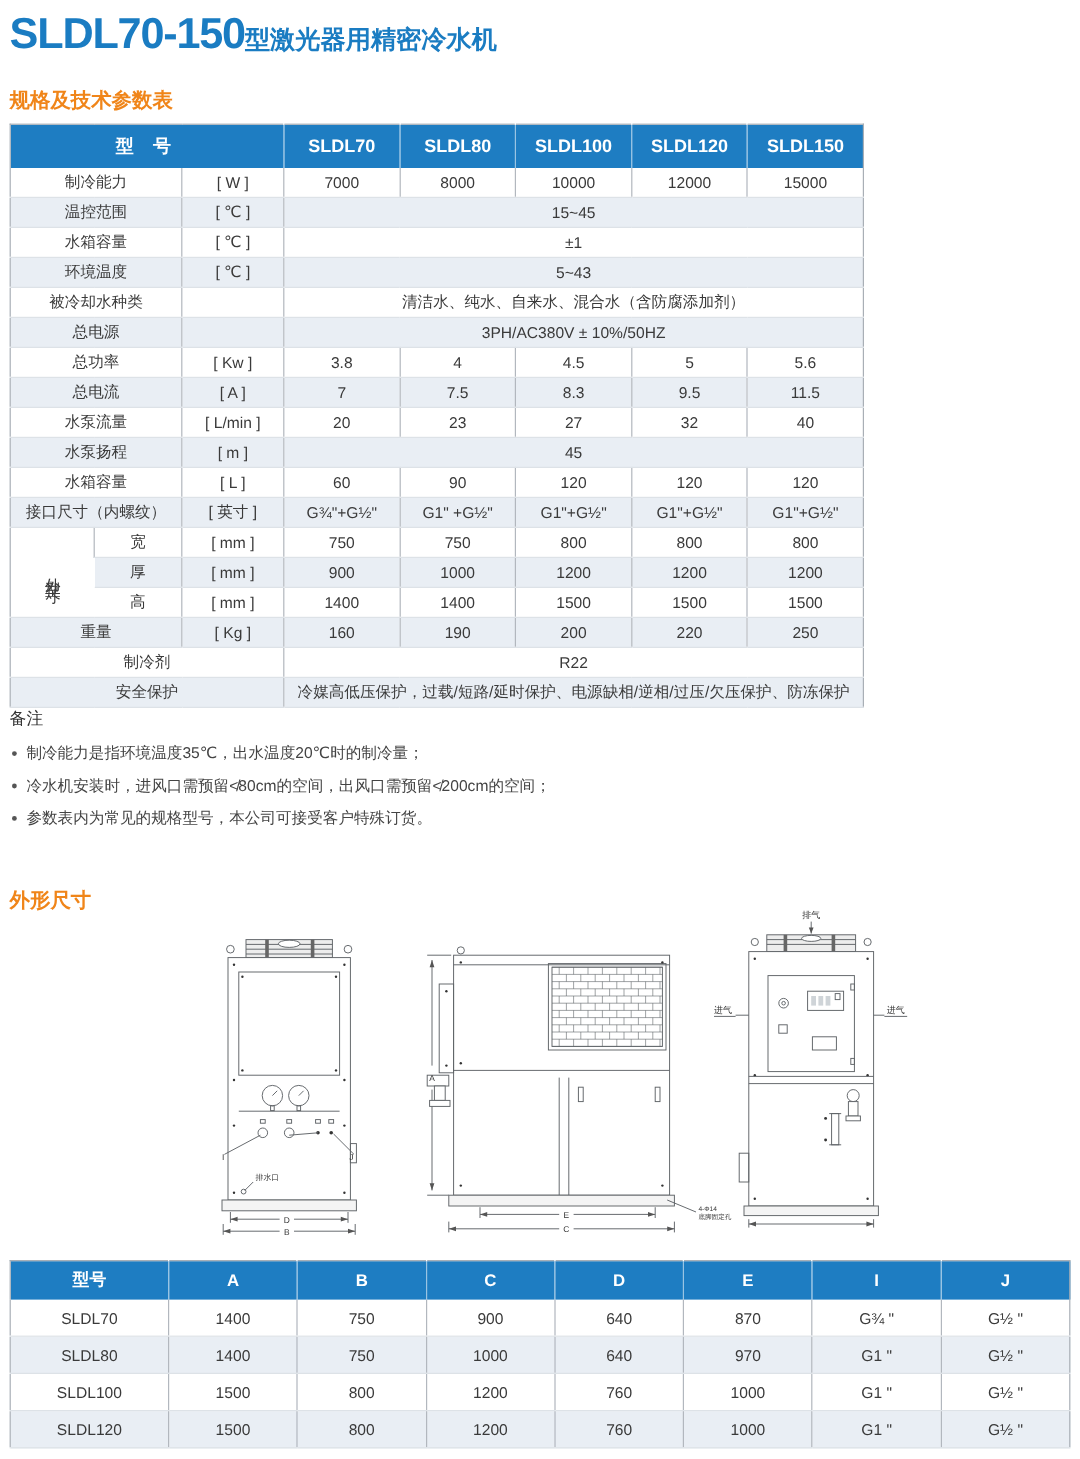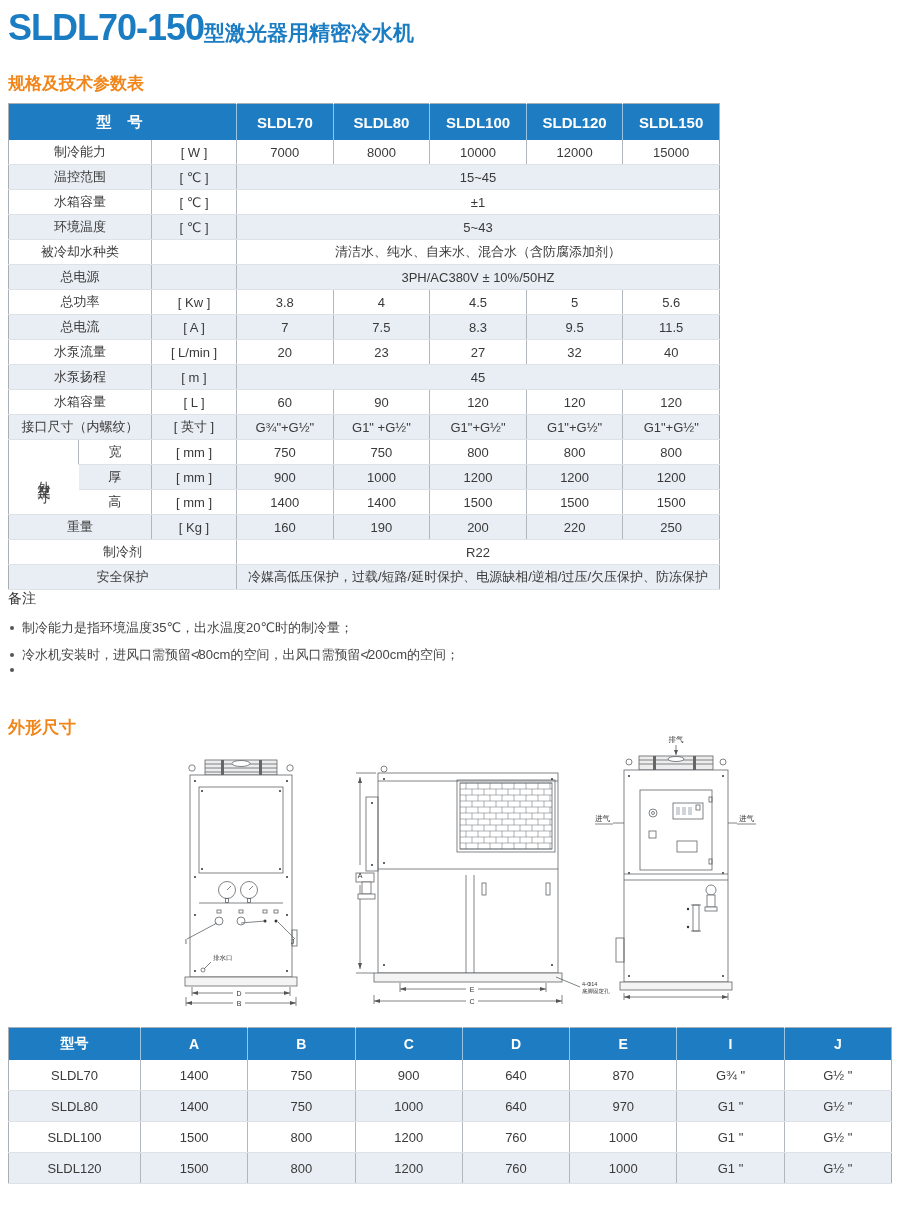--- a/index.html
+++ b/index.html
@@ -226,20 +226,21 @@
     <div class="note-item">
         <span class="bullet"></span>
         <span>制冷能力是指环境温度35℃，出水温度20℃时的制冷量；</span>
       </div>
     <div class="note-item">
         <span class="bullet"></span>
         <span>冷水机安装时，进风口需预留≮80cm的空间，出风口需预留≮200cm的空间；</span>
       </div>
     <div class="note-item">
         <span class="bullet"></span>
+        <span>参数表内为常见的规格型号，本公司可接受客户特殊订货。</span>
       </div>
   </div>
 
   <div class="orange-heading" style="margin-top:44px;">外形尺寸</div>
 
   <div class="drawings">
 
     <svg style="left:175px;top:14px;" width="116" height="252" viewBox="0 0 116 252">
       <g stroke="#606468" stroke-width="0.8" fill="none">
         <circle cx="9" cy="13" r="3.2"></circle>

